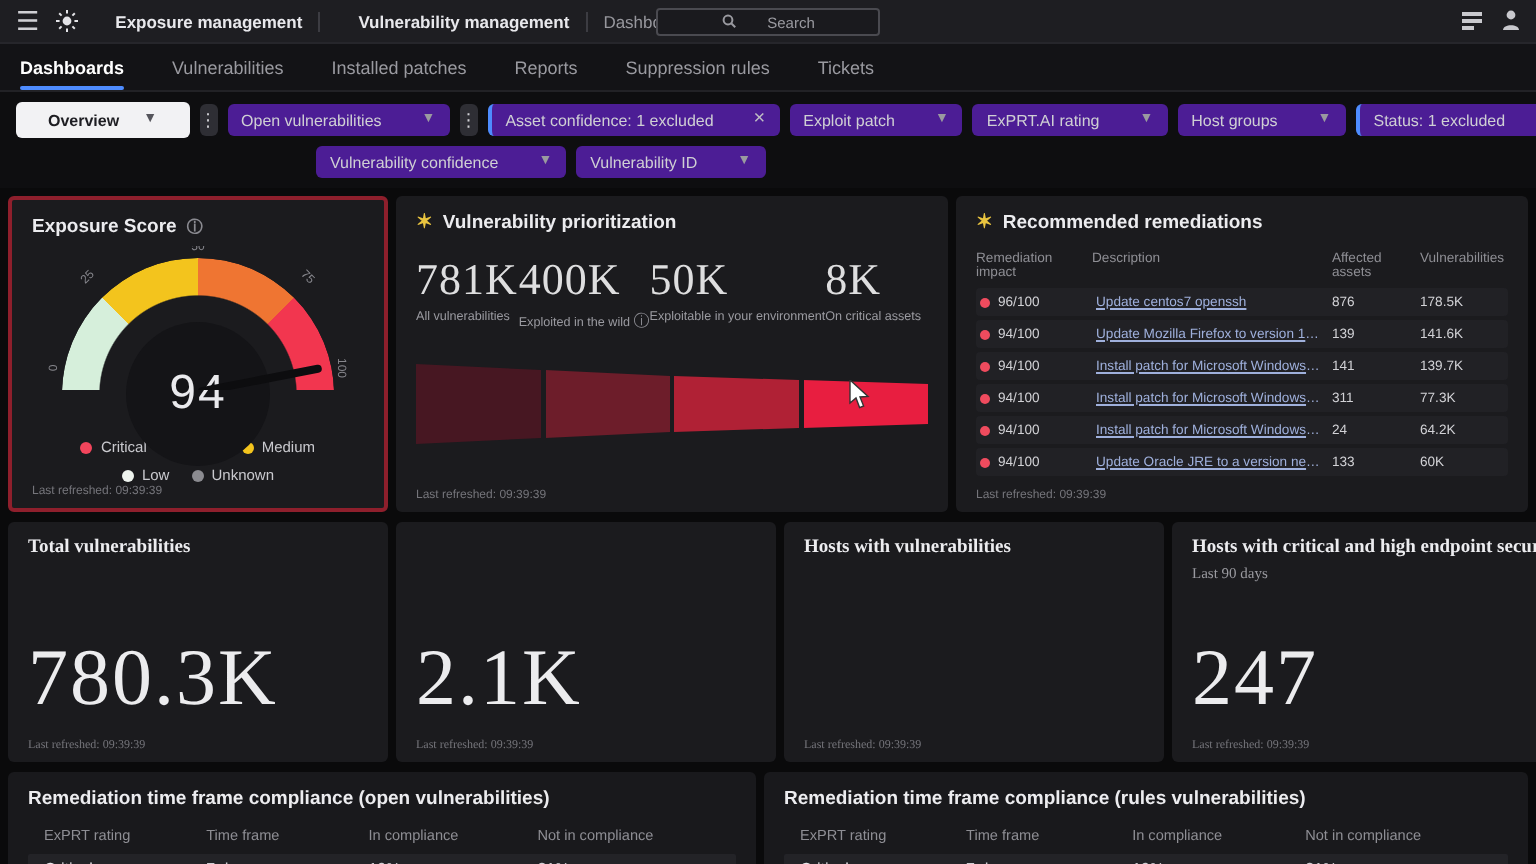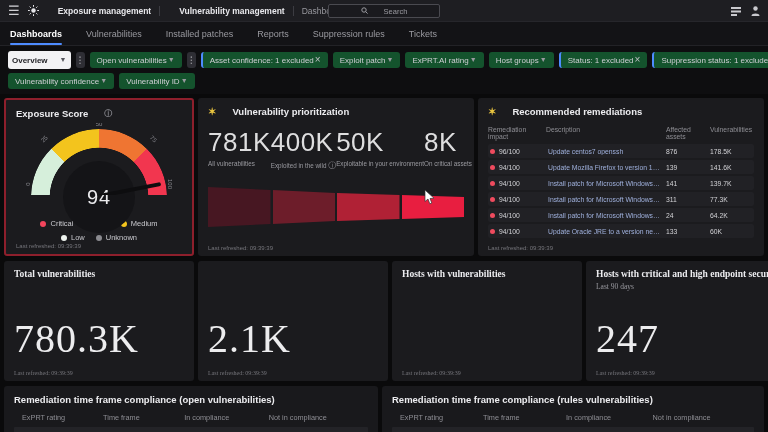--- a/index.html
+++ b/index.html
@@ -25,80 +25,80 @@
   .tab { font-size:9px; color:#9a9aa0; display:flex; align-items:center;
     position:relative; white-space:nowrap; cursor:pointer; }
   .tab.active { color:#ffffff; font-weight:700; }
   .tab.active::after { content:""; position:absolute; left:0; right:0; bottom:0;
     height:2px; background:#4e8cff; border-radius:1px; }
 
   
   .filterbar { background:#0e0e10; padding:5px 8px 5px; display:flex;
     flex-direction:column; gap:4px; }
   .frow { display:flex; gap:5px; align-items:center; }
-  .frow2 { }
-  .chip { height:16px; background:#14532d; border-radius:3px; display:inline-flex;
-    align-items:center; gap:1px; padding:0 7px; font-size:8px; color:#cfcfd4;
+  .frow2 { margin-left:150px; }
+  .chip { height:16px; background:#4c1d95; border-radius:3px; display:inline-flex;
+    align-items:center; gap:20px; padding:0 7px; font-size:8px; color:#cfcfd4;
     white-space:nowrap; cursor:pointer; }
   .chip.excl { border-left:2px solid #4e8cff; }
   .caret { color:#9a9aa0; font-size:7px; transform:translateY(-1px); }
   .xmark { color:#bfbfc4; font-size:10px; line-height:1; }
   .select-light { height:18px; background:#f2f2f4; color:#1d1d22; border-radius:3px;
-    display:inline-flex; align-items:center; gap:12px; padding:0 4px; font-size:8px;
+    display:inline-flex; align-items:center; gap:12px; padding:0 16px; font-size:8px;
     font-weight:700; cursor:pointer; }
   .select-light .caret { color:#55555c; }
   .kebab { width:17px; height:16px; background:#2e2e34; border-radius:3px;
     color:#cfcfd4; display:inline-flex; align-items:center; justify-content:center;
     font-size:9px; cursor:pointer; }
   .fspacer { flex:1; }
 
   
   .main { padding:4px 4px 0; display:flex; flex-direction:column; gap:5px; }
   .row1 { display:grid; grid-template-columns:190px 276px 286px; gap:4px; height:158px; }
   .row2 { display:grid; grid-template-columns:190px 190px 190px 1fr; gap:4px; height:120px; }
   .row3 { display:grid; grid-template-columns:374px 1fr; gap:4px; }
   .panel { background:#1b1b1e; border-radius:3px; position:relative; padding:8px 10px; }
   .panel.selected { border:2px solid #8e1f2c; }
   .ptitle { font-size:9.5px; font-weight:700; color:#ececef; display:flex;
-    align-items:center; gap:16px; }
+    align-items:center; gap:5px; }
   .info { color:#8a8a90; font-size:8px; }
   .sparkle { color:#e9c43f; font-size:10px; line-height:1; }
   .refreshed { position:absolute; left:10px; bottom:5px; font-size:6px; color:#75757b; }
 
   
   .gauge-wrap { position:relative; width:150px; margin:4px auto 0; height:112px; }
   .arc-clip { position:relative; width:150px; height:72px; overflow:hidden; }
   .arc { position:absolute; left:7px; top:6px; width:136px; height:136px; border-radius:50%;
     background:conic-gradient(from -90deg,
       #d6efdb 0 45deg, #f3c41d 45deg 90deg, #ef7532 90deg 135deg,
       #f2364f 135deg 180deg, transparent 180deg);
     -webkit-mask:radial-gradient(closest-side, transparent 72%, #000 73%);
     mask:radial-gradient(closest-side, transparent 72%, #000 73%); }
   .needle { position:absolute; left:75px; top:71px; width:63px; height:4px;
     background:#0d0d0f; border-radius:2px; transform-origin:0 50%;
     transform:rotate(-11deg); z-index:3; }
   .gcenter { position:absolute; left:39px; top:38px; width:72px; height:72px;
     border-radius:50%; background:#141417; display:flex; align-items:center;
     justify-content:center; z-index:2; }
-  .gvalue { font-size:20px; font-weight:300; color:#eaeaed; letter-spacing:1px; }
+  .gvalue { font-size:24px; font-weight:300; color:#eaeaed; letter-spacing:1px; }
   .tick { position:absolute; font-size:6px; color:#86868c; z-index:4; }
   .tick.t50  { top:-2px; left:50%; transform:translateX(-50%); }
   .tick.t25  { top:13px; left:17px; transform:rotate(-45deg); }
   .tick.t75  { top:13px; right:17px; transform:rotate(45deg); }
   .tick.t0   { top:58px; left:2px; transform:rotate(-90deg); }
   .tick.t100 { top:58px; right:-1px; transform:rotate(90deg); }
   .legend { position:absolute; left:0; right:0; display:flex; justify-content:center;
     gap:11px; font-size:7.5px; color:#c9c9ce; }
   .legend.l1 { bottom:26px; } .legend.l2 { bottom:12px; }
   .litem { display:flex; align-items:center; gap:4px; }
   .ldot { width:6px; height:6px; border-radius:50%; }
 
   
   .fstats { display:grid; grid-template-columns:1fr 1fr 1fr 1fr; margin-top:10px; }
-  .fstat .num { font-size:26px; font-weight:200; color:#dededf; letter-spacing:0.5px; }
+  .fstat .num { font-size:22px; font-weight:200; color:#dededf; letter-spacing:0.5px;font-family:Liberation Serif, serif; }
   .fstat .lbl { font-size:6.3px; color:#9a9aa0; margin-top:2px; white-space:nowrap; }
   .funnel { display:flex; gap:2px; height:52px; margin-top:10px; }
   .fseg { flex:1; }
   .fs1 { background:#471722; clip-path:polygon(0 6px,100% 9px,100% 43px,0 46px); }
   .fs2 { background:#6d1d2a; clip-path:polygon(0 9px,100% 12px,100% 40px,0 43px); }
   .fs3 { background:#b02135; clip-path:polygon(0 12px,100% 14px,100% 38px,0 40px); }
   .fs4 { background:#e81e40; clip-path:polygon(0 14px,100% 16px,100% 36px,0 38px); }
   .cursor { position:absolute; left:226px; top:92px; z-index:5; }
 
   

